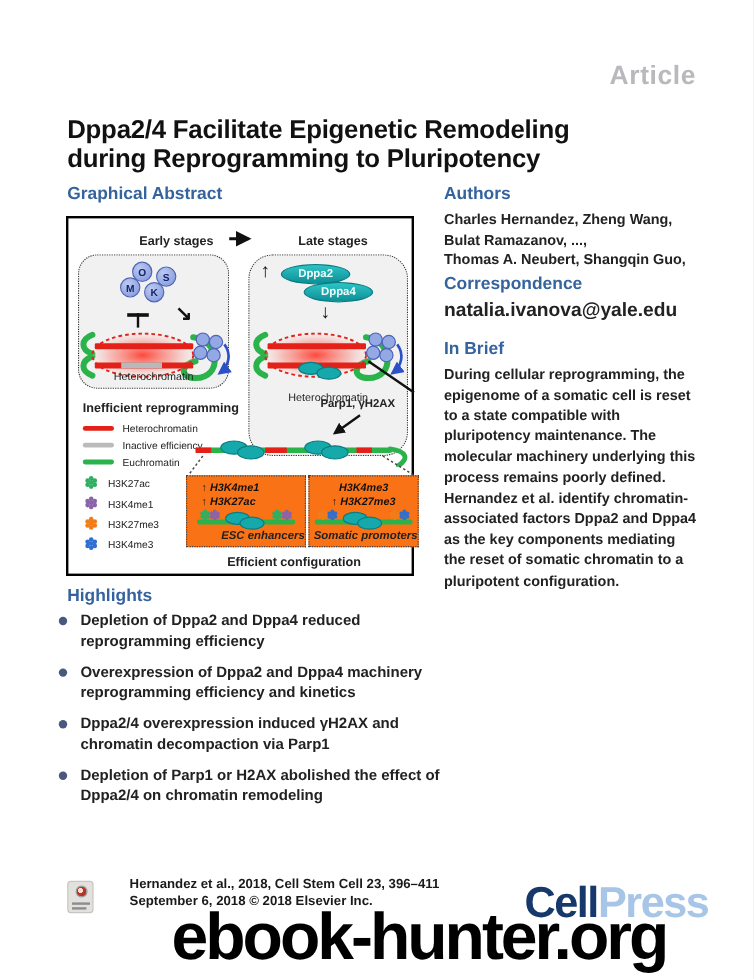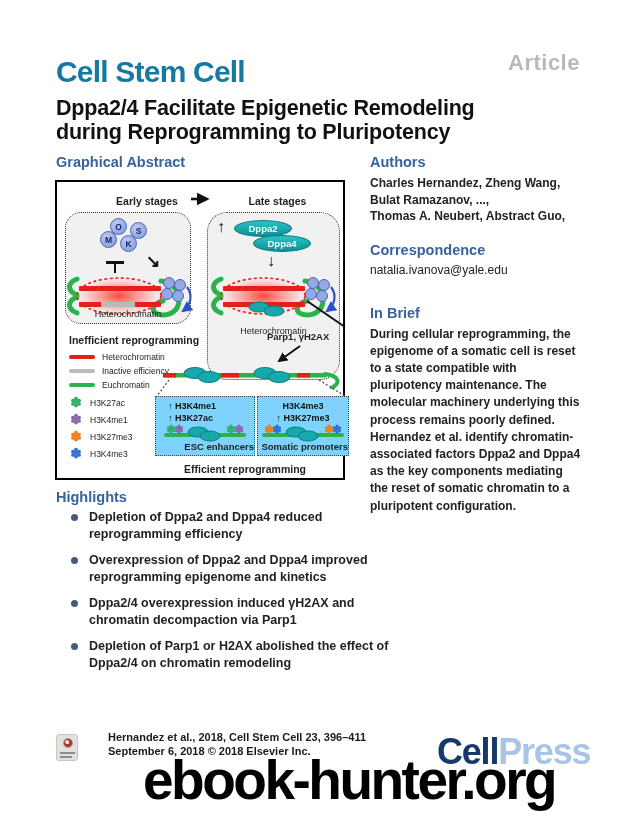--- a/index.html
+++ b/index.html
@@ -37,41 +37,41 @@
   .legend-row span { font-size:8.5px; color:#222; }
   .legend-marks { position:absolute; left:13px; top:214px; }
   .mark-row { display:flex; align-items:flex-end; margin-bottom:5px; }
   .mark-row svg { margin-right:8px; }
   .mark-row span { font-size:8.5px; color:#222; }
   .dppa { position:absolute; height:17px; width:58px; border-radius:50%;
     background:linear-gradient(180deg,#2cc4c6,#0d8f96); border:1px solid #0a7a80;
     color:#f0fdfd; font-size:9.5px; font-weight:bold; display:flex; align-items:center; justify-content:center; }
   .vert-arrow { position:absolute; font-size:16px; font-weight:bold; color:#111; }
   .parp-label { position:absolute; left:210px; top:149px; width:84px; font-size:9.5px; font-weight:bold; color:#222; }
-  .zoom-box { position:absolute; top:214px; height:60px; background:#7dd3fc; border:1.5px dotted #444; }
+  .zoom-box { position:absolute; top:214px; height:60px; background:#f97316; border:1.5px dotted #444;font-style:italic; }
   .zoom-left { left:98px; width:100px; }
   .zoom-right { left:200px; width:92px; }
   .zoom-lines { position:absolute; top:4px; left:0; right:0; text-align:center; font-size:9px; font-weight:bold; line-height:11.5px; color:#111; }
   .zoom-strand { position:absolute; left:50%; transform:translateX(-50%); top:27px; }
   .zoom-caption { position:absolute; bottom:3px; left:0; right:0; text-align:right; font-size:9.5px; font-weight:bold; color:#222; }
   .efficient-label { position:absolute; left:90px; right:0; top:281px; text-align:center; }
   .overlay-svg { position:absolute; left:0; top:0; pointer-events:none; z-index:5; }
 
   
   .right-col { position:absolute; left:370px; top:154px; width:212px; }
   .right-col .sec-head { margin-bottom:5px; }
   .authors-lines div { font-size:12px; font-weight:bold; line-height:16.5px; color:#222; }
-  .corr-head { margin-top:17px; }
-  .email { font-size:12px; font-weight:normal; color:#222; }
-  .brief-head { margin-top:28px; }
+  .corr-head { margin-top:4px; }
+  .email { font-size:16px; font-weight:bold; color:#222; }
+  .brief-head { margin-top:15px; }
   .brief-text { font-size:12px; font-weight:bold; line-height:17.2px; color:#222; }
 
   
   .hl-head { position:absolute; left:56px; top:489px; }
-  .hl-list { position:absolute; left:69px; top:509px; width:345px; }
+  .hl-list { position:absolute; left:47px; top:509px; width:345px; }
   .hl-item { display:flex; margin-bottom:10px; }
   .hl-bullet { flex:0 0 7px; width:7px; height:7px; border-radius:50%; background:#49597e; margin:5px 11px 0 2px; }
   .hl-text { font-size:12.5px; font-weight:bold; line-height:16.5px; color:#222; }
 
   
   .badge { position:absolute; left:56px; top:734px; width:22px; height:27px; background:#e3e1dd; border:1px solid #c9c6c1; border-radius:3px; }
   .badge-dot { position:absolute; left:5.5px; top:3px; width:10px; height:10px; border-radius:50%; background:radial-gradient(circle at 40% 40%, #f0e0d0 30%, #b8342a 32%); border:1px solid #9a9a9a; }
   .badge-line { position:absolute; left:3px; height:2px; background:#8d8d8d; }
   .citation { position:absolute; left:108px; top:731px; font-size:11px; font-weight:bold; line-height:13.5px; color:#1a1a1a; }
   .doi { color:#4a7ebb; }
@@ -104,21 +104,20 @@
     </marker>
     <marker id="arrB" viewBox="0 0 10 10" refX="8" refY="5" markerWidth="5" markerHeight="5" orient="auto-start-reverse">
       <path d="M0,0 L10,5 L0,10 z" fill="#2b50c8"></path>
     </marker>
   </defs>
 </svg>
 
 <div class="page">
 
   <div class="article-label">Article</div>
-  <div class="journal-logo">Cell Stem Cell</div>
   <h1 class="paper-title">Dppa2/4 Facilitate Epigenetic Remodeling during Reprogramming to Pluripotency</h1>
 
   <div class="sec-head ga-head">Graphical Abstract</div>
 
   <div class="figure">
 
     <div class="fig-abs stage-label" style="left:35px; top:13px; width:110px;">Early stages</div>
     <div class="fig-abs stage-label" style="left:163px; top:13px; width:115px;text-align:center;">Late stages</div>
 
     <div class="panel panel-left">
@@ -270,53 +269,53 @@
         <use href="#flower" fill="#f07d1a" transform="translate(67,5)"></use>
         <use href="#flower" fill="#2f6fd0" transform="translate(75,5)"></use>
         <g fill="#16a9ab" stroke="#0b7d80" stroke-width="1">
           <ellipse cx="34" cy="8" rx="10" ry="5"></ellipse>
             <ellipse cx="46" cy="12" rx="10" ry="5"></ellipse>
         </g>
       </svg>
       <div class="zoom-caption">Somatic promoters</div>
     </div>
 
-    <div class="efficient-label small-note">Efficient reprogramming</div>
+    <div class="efficient-label small-note">Efficient configuration</div>
 
     <svg class="overlay-svg" width="290" height="296" viewBox="0 0 290 296">
       <line x1="134" y1="17" x2="150" y2="17" stroke="#111" stroke-width="2.6" marker-end="url(#arrK)"></line>
       <line x1="250" y1="119" x2="288" y2="145" stroke="#111" stroke-width="2"></line>
       <line x1="243" y1="164" x2="222" y2="179" stroke="#111" stroke-width="2" marker-end="url(#arrK)"></line>
       <line x1="112" y1="198" x2="100" y2="214" stroke="#444" stroke-width="1.2" stroke-dasharray="2,2"></line>
       <line x1="262" y1="198" x2="288" y2="214" stroke="#444" stroke-width="1.2" stroke-dasharray="2,2"></line>
     </svg>
   </div>
 
   <div class="right-col">
     <div class="sec-head">Authors</div>
     <div class="authors-lines">
       <div>Charles Hernandez, Zheng Wang,</div>
       <div>Bulat Ramazanov, ...,</div>
-      <div>Thomas A. Neubert, Abstract Guo,</div>
+      <div>Thomas A. Neubert, Shangqin Guo,</div>
     </div>
     <div class="sec-head corr-head">Correspondence</div>
     <div class="email">natalia.ivanova@yale.edu</div>
     <div class="sec-head brief-head">In Brief</div>
     <div class="brief-text">During cellular reprogramming, the epigenome of a somatic cell is reset to a state compatible with pluripotency maintenance. The molecular machinery underlying this process remains poorly defined. Hernandez et al. identify chromatin-associated factors Dppa2 and Dppa4 as the key components mediating the reset of somatic chromatin to a pluripotent configuration.</div>
   </div>
 
   <div class="sec-head hl-head">Highlights</div>
   <div class="hl-list">
     <div class="hl-item">
       <div class="hl-bullet"></div>
       <div class="hl-text">Depletion of Dppa2 and Dppa4 reduced reprogramming efficiency</div>
     </div>
     <div class="hl-item">
       <div class="hl-bullet"></div>
-      <div class="hl-text">Overexpression of Dppa2 and Dppa4 improved reprogramming epigenome and kinetics</div>
+      <div class="hl-text">Overexpression of Dppa2 and Dppa4 machinery reprogramming efficiency and kinetics</div>
     </div>
     <div class="hl-item">
       <div class="hl-bullet"></div>
       <div class="hl-text">Dppa2/4 overexpression induced γH2AX and chromatin decompaction via Parp1</div>
     </div>
     <div class="hl-item">
       <div class="hl-bullet"></div>
       <div class="hl-text">Depletion of Parp1 or H2AX abolished the effect of Dppa2/4 on chromatin remodeling</div>
     </div>
   </div>

